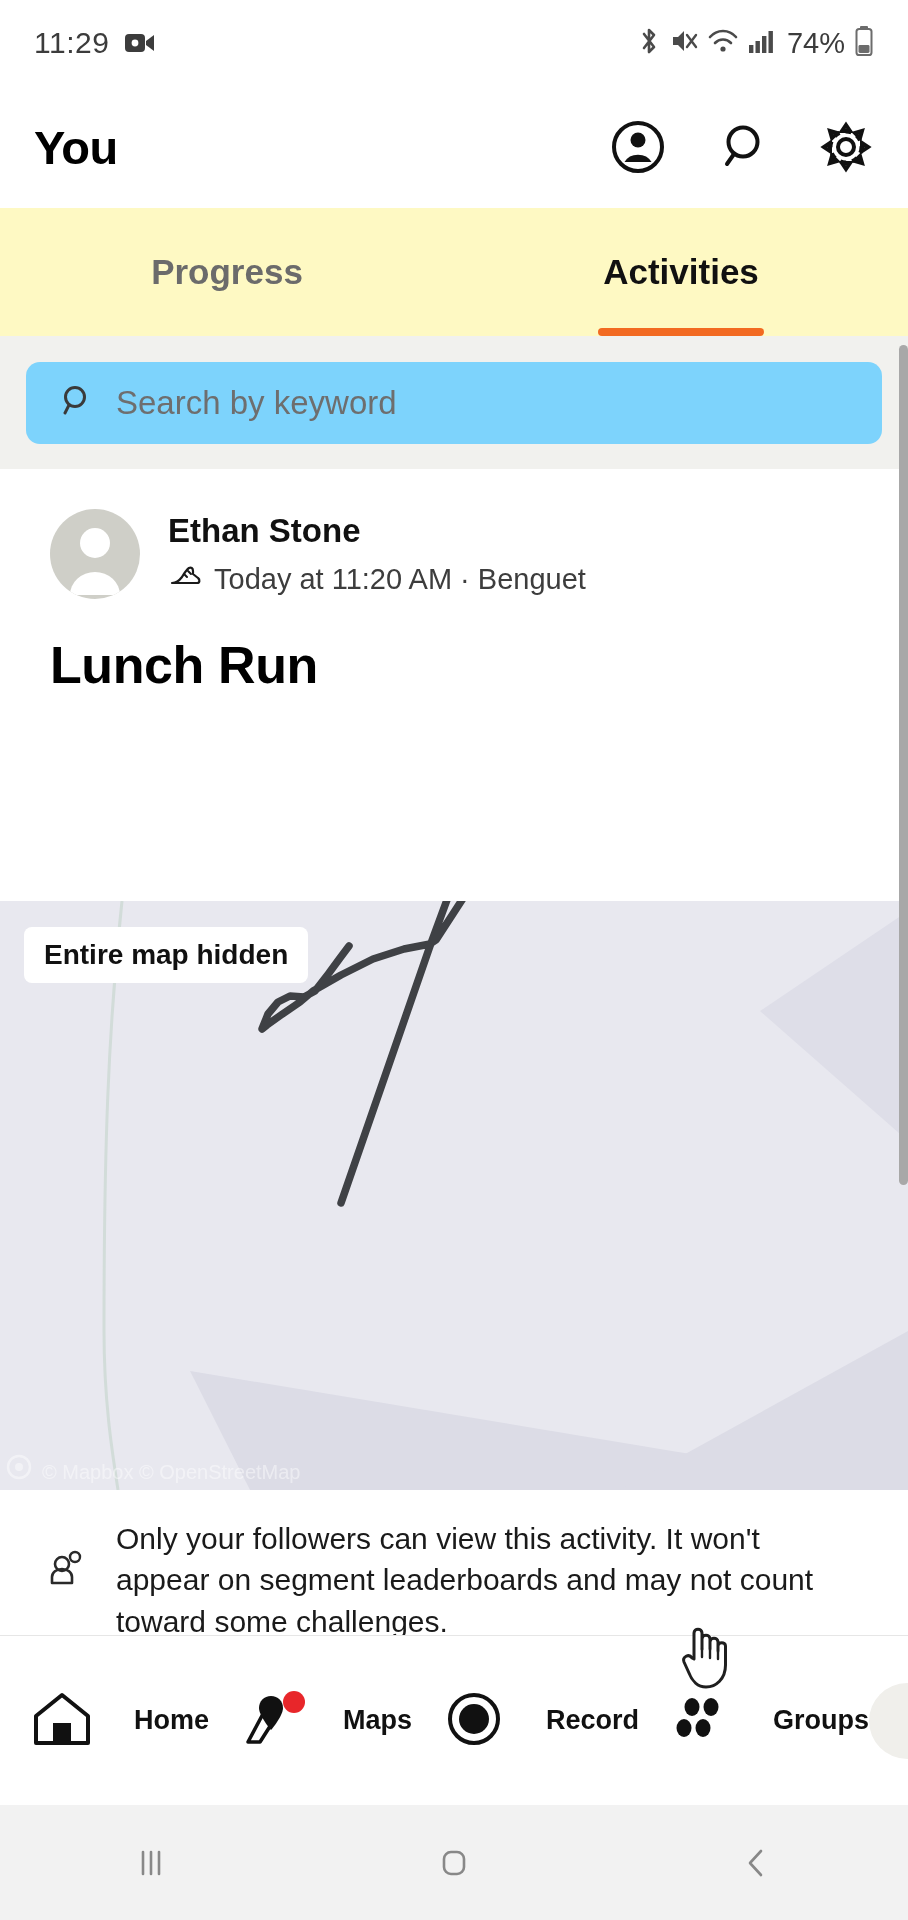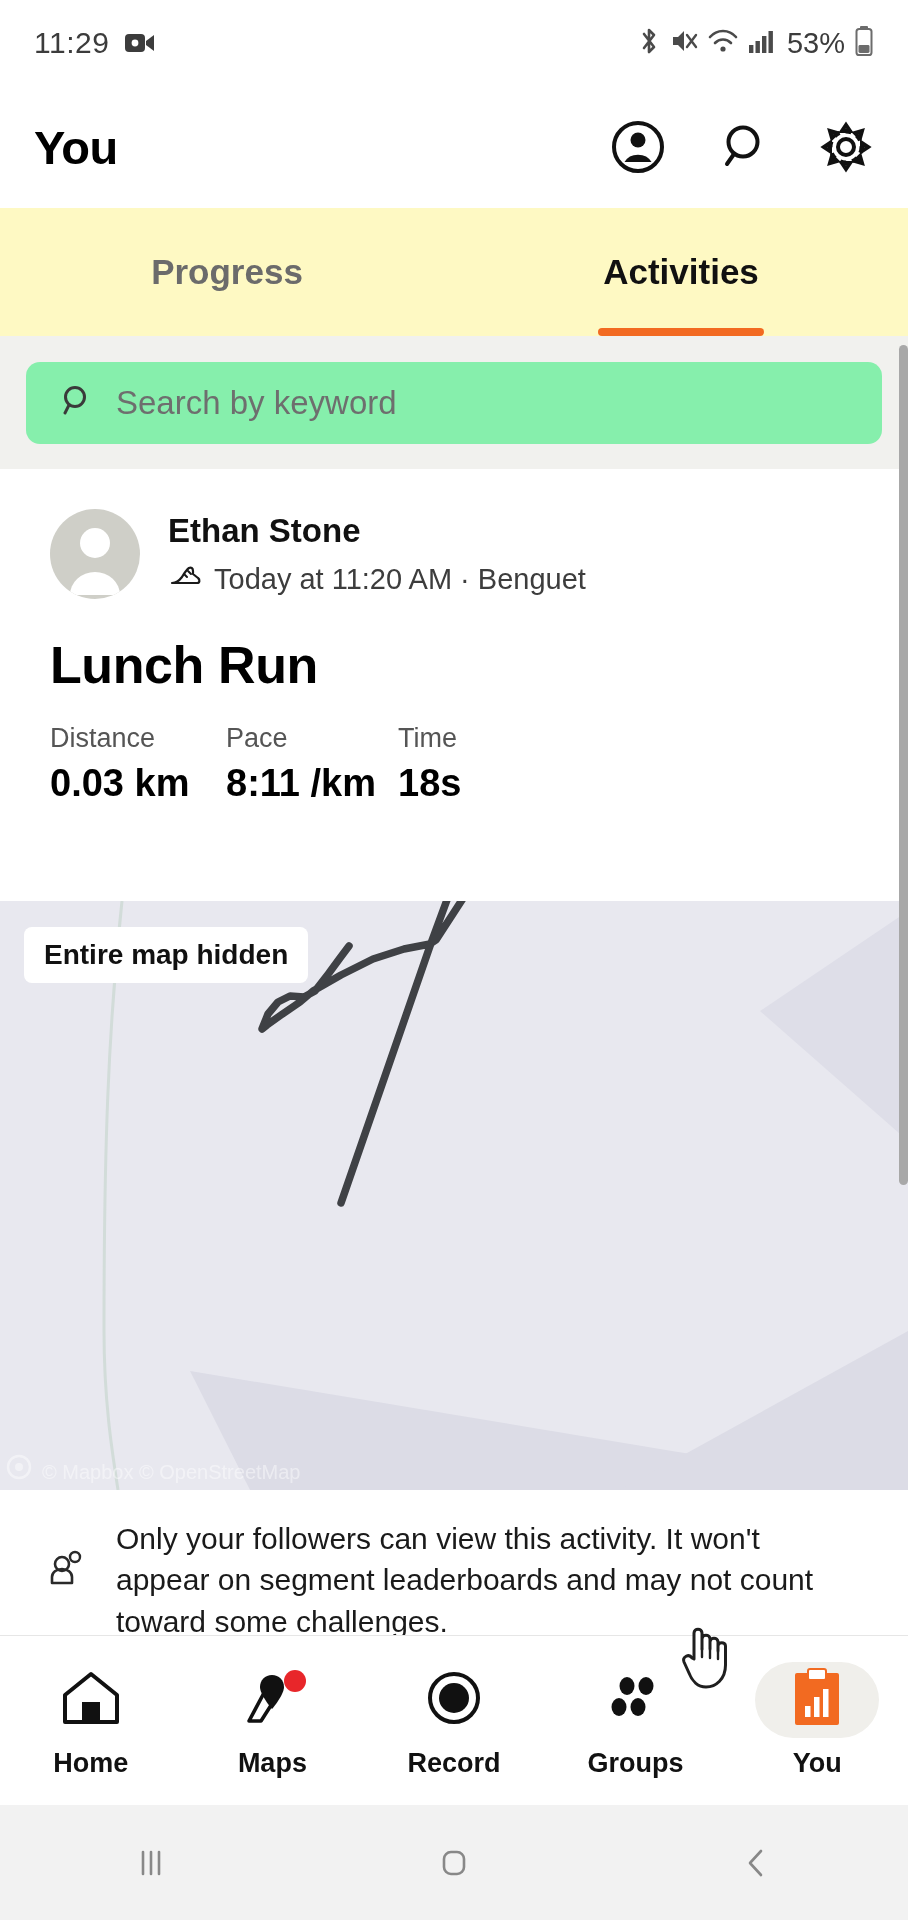--- a/index.html
+++ b/index.html
@@ -70,21 +70,21 @@
   
   .search-wrap {
     position: absolute; top: 336px; left: 0;
     width: 908px; height: 133px;
     background: #f1f1ee;
     display: flex; align-items: center;
     padding: 0 26px;
   }
   .search-box {
     width: 100%; height: 82px;
-    background: #86efac; border-radius: 14px;
+    background: #7dd3fc; border-radius: 14px;
     display: flex; align-items: center;
     padding: 0 30px; gap: 22px;
     cursor: text;
   }
   .search-placeholder {
     font-size: 33px; color: #6e6e6e;
   }
 
   
   .card { position: absolute; top: 469px; left: 0; width: 908px; }
@@ -150,21 +150,21 @@
 
   
   .bottomnav {
     position: absolute; top: 1635px; left: 0;
     width: 908px; height: 170px;
     background: #ffffff;
     border-top: 1px solid #e6e6e6;
     display: flex; align-items: center;
   }
   .navitem {
-    flex: 1; display: flex; flex-direction: column;
+    flex: 1; display: flex; flex-direction: row;
     align-items: center; justify-content: center; gap: 10px;
     cursor: pointer; position: relative;
   }
   .nav-icon-holder {
     position: relative;
     width: 124px; height: 76px;
     display: flex; align-items: center; justify-content: center;
     border-radius: 38px;
   }
   .navitem.active .nav-icon-holder { background: #f0efeb; }
@@ -233,21 +233,21 @@
         </svg>
       </span>
       <span>
         <svg width="26" height="30" viewBox="0 0 26 30">
           <rect x="1" y="19" width="4.4" height="8" fill="#4a4a4a"></rect>
           <rect x="7.5" y="15" width="4.4" height="12" fill="#4a4a4a"></rect>
           <rect x="14" y="10" width="4.4" height="17" fill="#4a4a4a"></rect>
           <rect x="20.5" y="5" width="4.4" height="22" fill="#4a4a4a"></rect>
         </svg>
       </span>
-      <span class="sb-batt-text">53%</span>
+      <span class="sb-batt-text">74%</span>
       <span>
         <svg width="20" height="32" viewBox="0 0 20 32">
           <rect x="6" y="1" width="8" height="3" rx="1" fill="#6c6c6c"></rect>
           <rect x="2.5" y="4" width="15" height="26" rx="2.6" fill="none" stroke="#6c6c6c" stroke-width="2"></rect>
           <rect x="4.5" y="20" width="11" height="8" rx="1.4" fill="#6c6c6c"></rect>
         </svg>
       </span>
     </span>
   </div>
 
@@ -325,34 +325,20 @@
               <path d="M16 12 L19 15 M20 9 L23 12" stroke="#1a1a1a" stroke-width="2" stroke-linecap="round"></path>
             </svg>
           </span>
           <span class="ch-meta-text">Today at 11:20 AM · Benguet</span>
         </span>
       </span>
     </div>
 
     <div class="activity-title">Lunch Run</div>
 
-    <div class="stats">
-      <div class="stat" style="width:176px">
-        <span class="stat-label">Distance</span>
-        <span class="stat-value">0.03 km</span>
-      </div>
-      <div class="stat" style="width:172px">
-        <span class="stat-label">Pace</span>
-        <span class="stat-value">8:11 /km</span>
-      </div>
-      <div class="stat">
-        <span class="stat-label">Time</span>
-        <span class="stat-value">18s</span>
-      </div>
-    </div>
   </div>
 
   <div class="map" style="background: rgb(232, 232, 239);">
     <svg width="908" height="589" viewBox="0 0 908 589" style="position:absolute;top:0;left:0;">
 
       <polygon points="908,10 760,110 908,240" fill="#dedee8"></polygon>
       <polygon points="250,589 190,470 908,589" fill="#dcdce6"></polygon>
       <polygon points="908,430 620,589 908,589" fill="#dcdce6"></polygon>
 
       <path d="M122 0 C108 130 104 250 104 430 C104 500 112 550 118 589" fill="none" stroke="#d2dcd9" stroke-width="3"></path>

